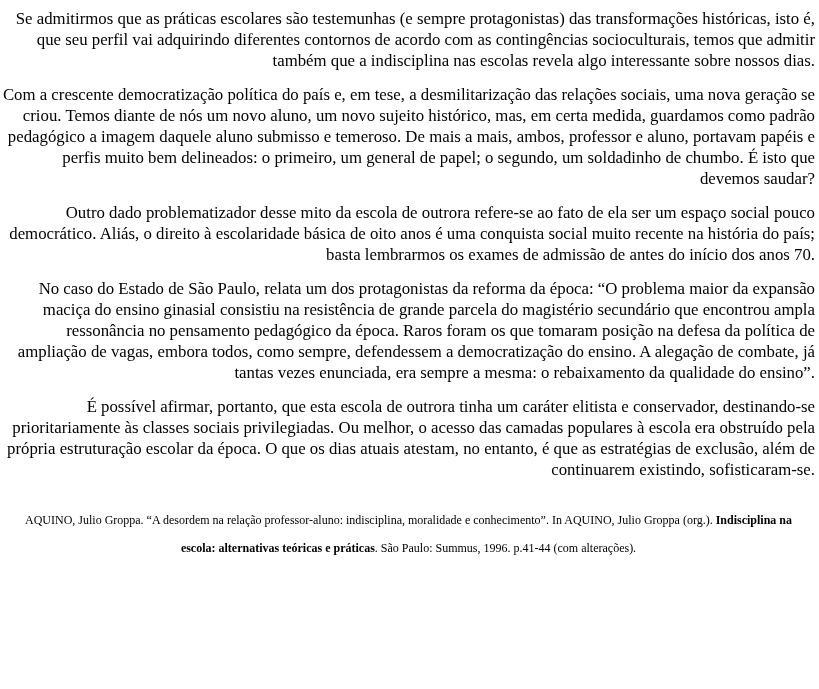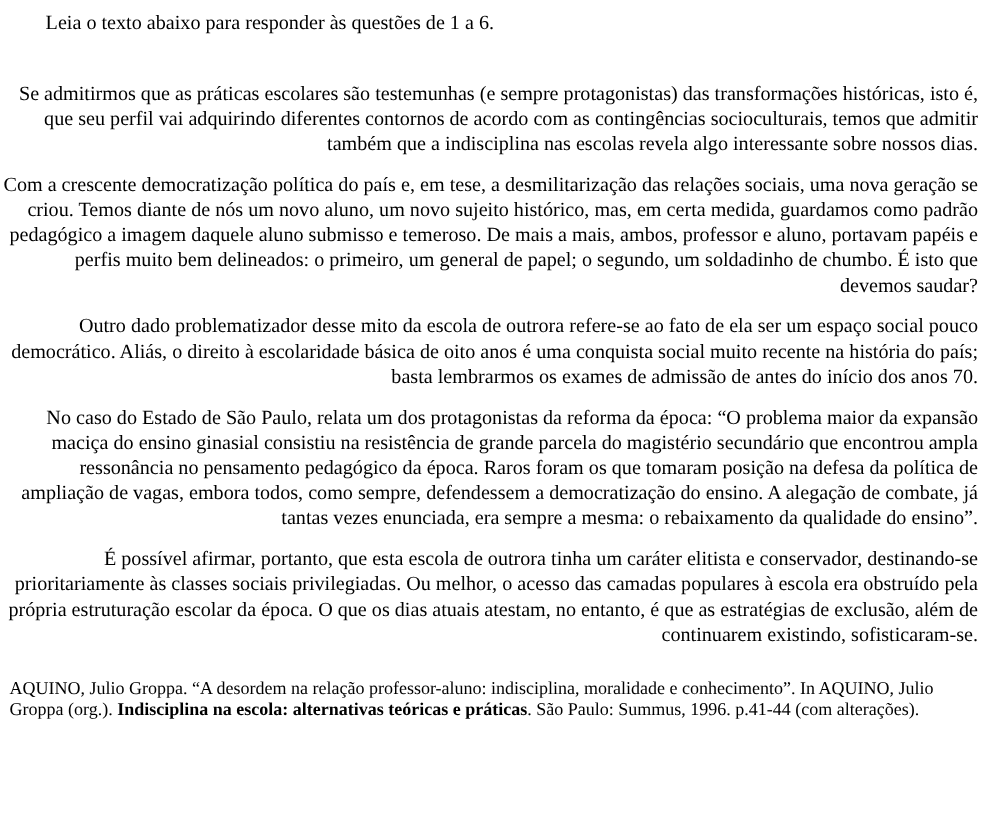--- a/index.html
+++ b/index.html
@@ -24,33 +24,33 @@
     margin: 0 0 38px 0;
     padding-left 36px;
     text-indent: 36px;
   }
   .body-paragraph {
     margin: 0 0 13px 0;
     text-align: right;
   }
   .citation {
     margin: 26px 6px 0 6px;
-    font-size: 15px;
-    line-height: 18px;
+    font-size: 12px;
+    line-height: 28px;
+    text-align: center;
   }
   .citation .book-title {
     font-weight: bold;
   }
 </style>
 </head>
 <body>
 
 <div class="page">
 
-  <p class="instruction">Leia o texto abaixo para responder às questões de 1 a 6.</p>
 
   <p class="body-paragraph">Se admitirmos que as práticas escolares são testemunhas (e sempre protagonistas) das transformações históricas, isto é, que seu perfil vai adquirindo diferentes contornos de acordo com as contingências socioculturais, temos que admitir também que a indisciplina nas escolas revela algo interessante sobre nossos dias.</p>
 
   <p class="body-paragraph">Com a crescente democratização política do país e, em tese, a desmilitarização das relações sociais, uma nova geração se criou. Temos diante de nós um novo aluno, um novo sujeito histórico, mas, em certa medida, guardamos como padrão pedagógico a imagem daquele aluno submisso e temeroso. De mais a mais, ambos, professor e aluno, portavam papéis e perfis muito bem delineados: o primeiro, um general de papel; o segundo, um soldadinho de chumbo. É isto que devemos saudar?</p>
 
   <p class="body-paragraph">Outro dado problematizador desse mito da escola de outrora refere-se ao fato de ela ser um espaço social pouco democrático. Aliás, o direito à escolaridade básica de oito anos é uma conquista social muito recente na história do país; basta lembrarmos os exames de admissão de antes do início dos anos 70.</p>
 
   <p class="body-paragraph">No caso do Estado de São Paulo, relata um dos protagonistas da reforma da época: “O problema maior da expansão maciça do ensino ginasial consistiu na resistência de grande parcela do magistério secundário que encontrou ampla ressonância no pensamento pedagógico da época. Raros foram os que tomaram posição na defesa da política de ampliação de vagas, embora todos, como sempre, defendessem a democratização do ensino. A alegação de combate, já tantas vezes enunciada, era sempre a mesma: o rebaixamento da qualidade do ensino”.</p>
 
   <p class="body-paragraph">É possível afirmar, portanto, que esta escola de outrora tinha um caráter elitista e conservador, destinando-se prioritariamente às classes sociais privilegiadas. Ou melhor, o acesso das camadas populares à escola era obstruído pela própria estruturação escolar da época. O que os dias atuais atestam, no entanto, é que as estratégias de exclusão, além de continuarem existindo, sofisticaram-se.</p>

